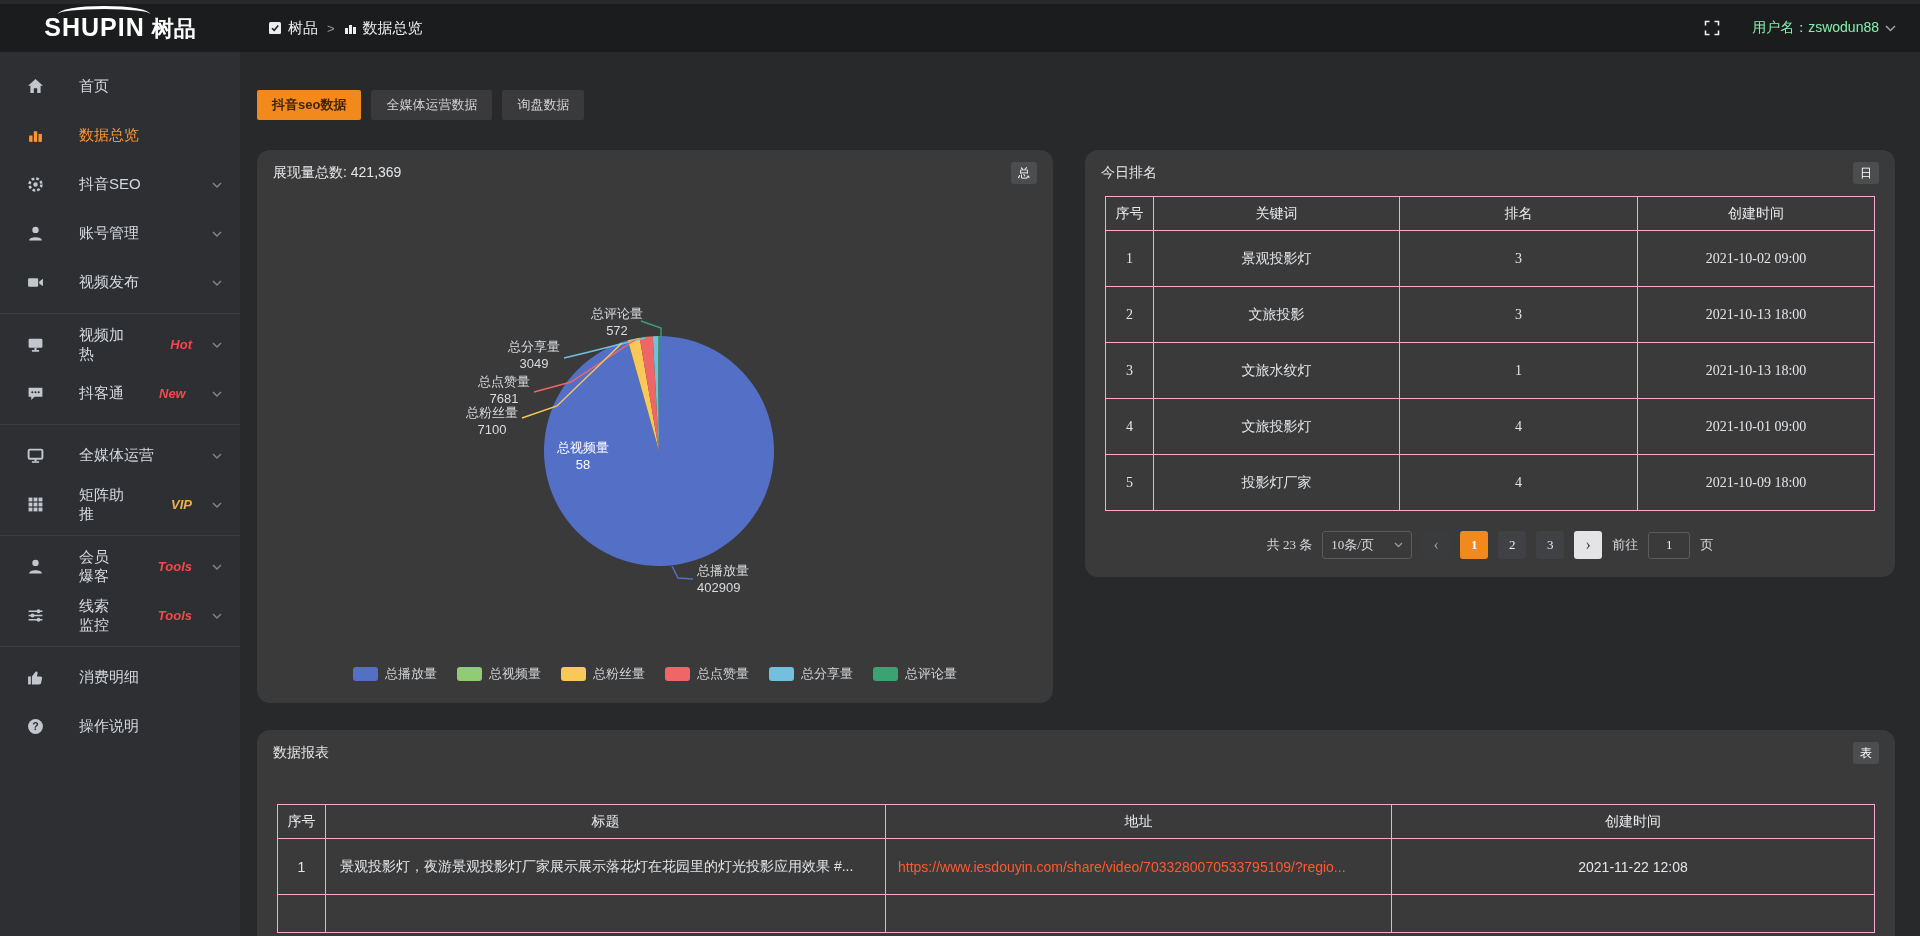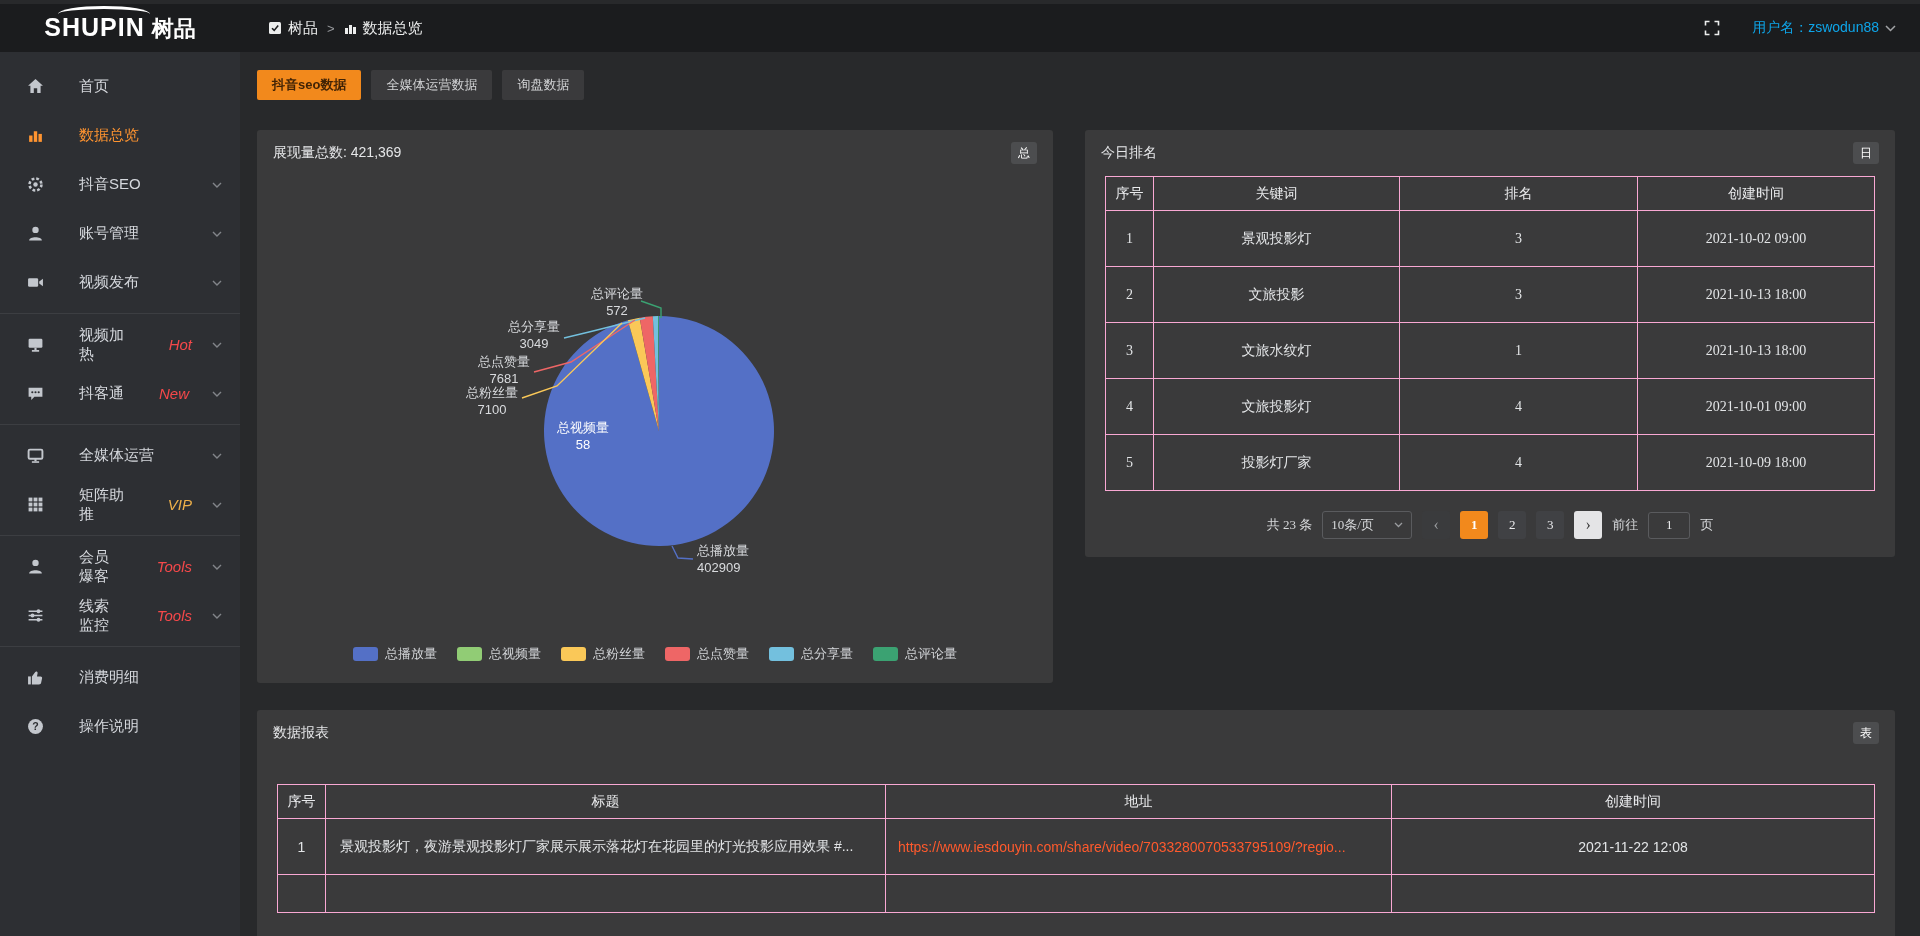--- a/index.html
+++ b/index.html
@@ -13,46 +13,46 @@
   .logo { position:relative; display:flex; align-items:baseline; color:#fff; cursor:pointer; }
   .logo-arc { position:absolute; top:-7px; left:14px; width:92px; height:16px;
               border-top:3px solid #fff; border-radius:100% 100% 0 0; }
   .logo-en { font-size:25px; font-weight:800; letter-spacing:1px; }
   .logo-cn { font-size:22px; font-weight:800; margin-left:7px; }
   .breadcrumb { margin-left:28px; display:flex; align-items:center; gap:9px;
                 color:#eceded; font-size:15px; }
   .bc-sep { color:#97999d; font-size:13px; }
   .bc-item { display:flex; align-items:center; gap:6px; cursor:pointer; }
   .top-right { margin-left:auto; margin-right:24px; display:flex; align-items:center;
-               gap:32px; color:#0ea5e9; font-size:14px; }
+               gap:32px; color:#86efac; font-size:14px; }
   .user-box { display:flex; align-items:center; gap:6px; cursor:pointer; }
 
   
   .sidebar { position:absolute; top:48px; left:0; width:240px; bottom:0;
              background:#2d2f33; padding-top:14px; }
   .side-item { height:49px; display:flex; align-items:center;
                padding:0 18px 0 27px; color:#d5d8dd; font-size:15px; cursor:pointer;gap:20px; }
   .side-item .sicon { width:17px; height:17px; margin-right:15px; flex:none; }
   .side-item.active { color:#ff9430; }
-  .badge { font-style:italic; font-weight:normal; font-size:15px; margin-left:15px; }
+  .badge { font-style:italic; font-weight:bold; font-size:13px; margin-left:15px; }
   .badge.red  { color:#f5484a; }
   .badge.gold { color:#efb14a; }
   .chev { margin-left:auto; opacity:.75; flex:none; }
   .sdivider { height:1px; background:#3c3e42; margin:6px 0; }
 
   
   .main { position:absolute; left:240px; top:48px; right:0; bottom:0;
           background:#28292b; padding:22px 25px 0 17px; overflow:hidden; }
   .tabs { display:flex; gap:10px; }
   .tab { height:30px; padding:0 15px; background:#3a3a3c; color:#d3d4d6;
-         font-size:13px; display:flex; align-items:center; border-radius:2px; cursor:pointer; }
+         font-size:13px; display:flex; align-items:center; border-radius:2px; cursor:pointer;margin-top:20px; }
   .tab.active { background:#f2891c; color:rgba(25,12,0,.82); font-weight:bold; }
 
   .cards-row { display:flex; gap:32px; margin-top:30px; align-items:flex-start; }
-  .card { background:#3a3a3b; border-radius:3px; }
+  .card { background:#3a3a3b; border-radius:13px; }
   .card-head { height:46px; display:flex; align-items:center; padding:0 16px;
                color:#e5e6e8; font-size:14px; }
   .corner-btn { margin-left:auto; min-width:26px; height:22px; padding:0 6px;
                 background:#4c4d4f; border-radius:3px; color:#fff; font-size:12px;
                 display:flex; align-items:center; justify-content:center; cursor:pointer; }
 
   
   .chart-card { width:796px; height:553px; flex:none; }
   .chart-area { position:relative; width:796px; height:507px; }
   .chart-title { position:absolute; top:34px; left:0; right:0; text-align:center;

